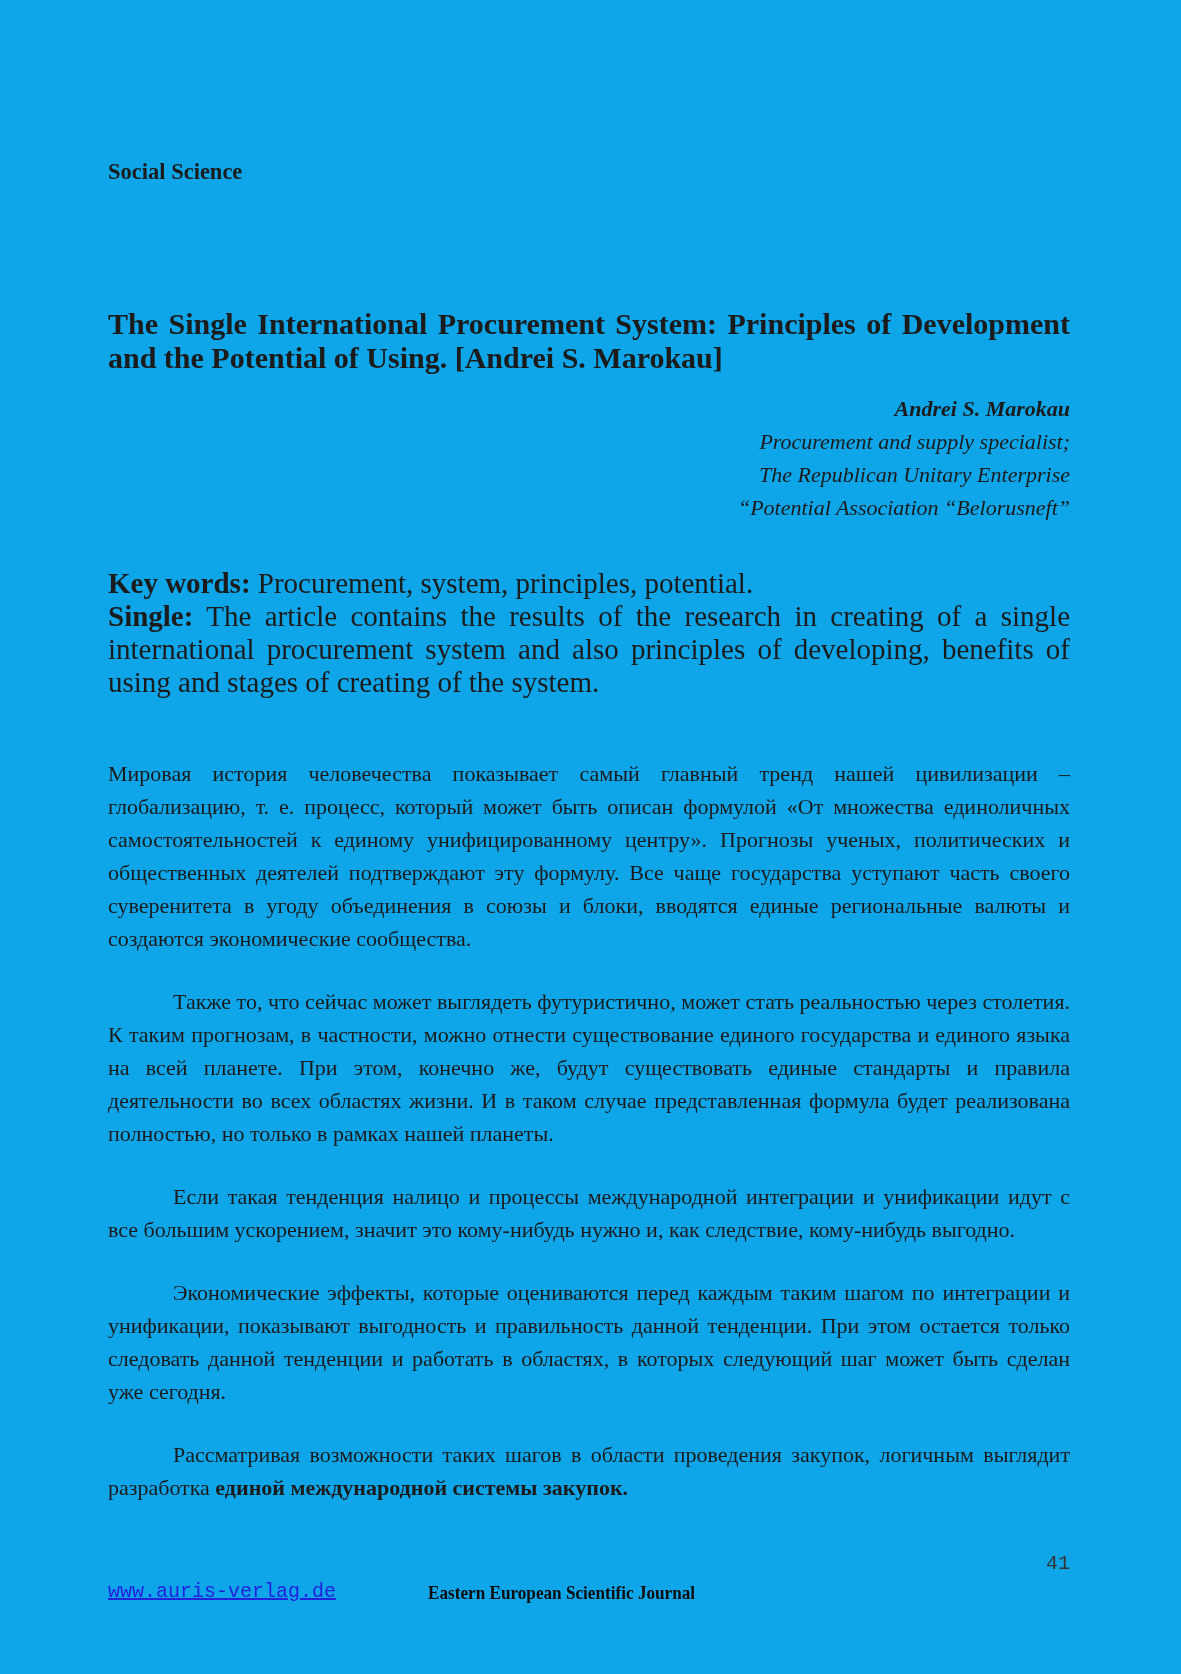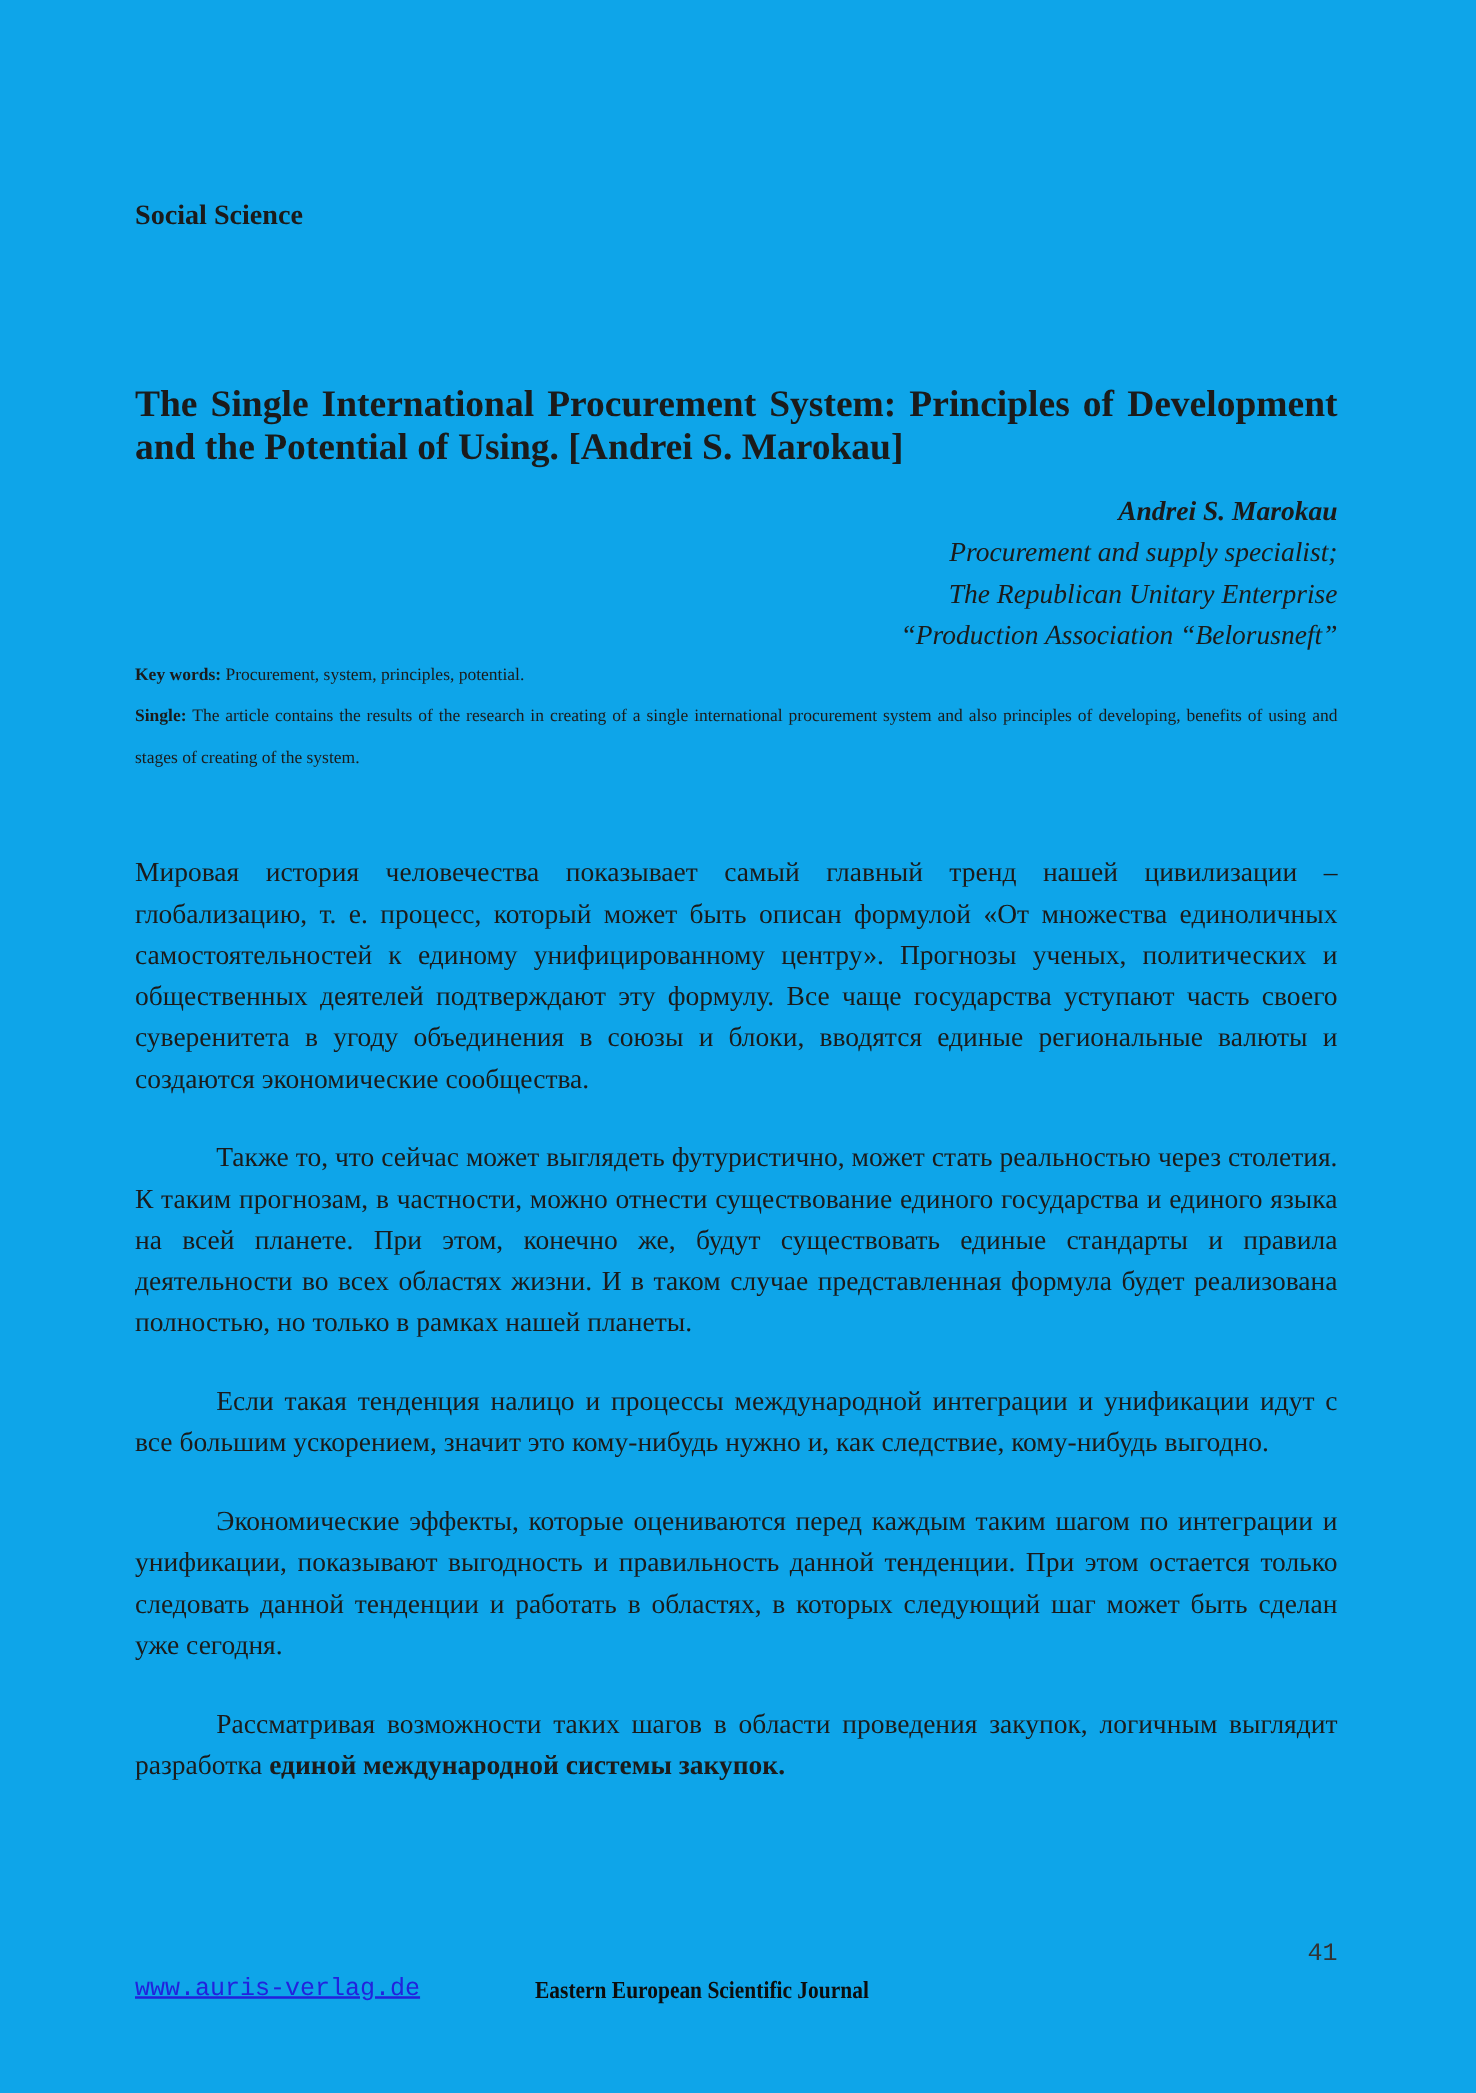--- a/index.html
+++ b/index.html
@@ -32,21 +32,22 @@
   }
   .author-block {
     margin-top: 17px;
     text-align: right;
     font-size: 22px;
     line-height: 33px;
     font-style: italic;
   }
   .author-name { font-weight: bold; }
   .meta {
-    font-size: 14px;
+    margin-top: 43px;
+    font-size: 29px;
     line-height: 33px;
   }
   .meta p { margin: 0; }
   .summary { text-align: justify; }
   .body-text {
     margin-top: 58px;
     font-size: 22px;
     line-height: 33px;
   }
   .para {
@@ -98,21 +99,21 @@
   <div class="content">
 
     <div class="section-label">Social Science</div>
 
     <h1 class="title">The Single International Procurement System: Principles of Development and the Potential of Using. [Andrei S. Marokau]</h1>
 
     <div class="author-block">
       <div class="author-name">Andrei S. Marokau</div>
       <div>Procurement and supply specialist;</div>
       <div>The Republican Unitary Enterprise</div>
-      <div>“Production Association “Belorusneft”</div>
+      <div>“Potential Association “Belorusneft”</div>
     </div>
 
     <div class="meta">
       <p class="keywords"><b>Key words:</b> <span>Procurement, system, principles, potential.</span></p>
       <p class="summary"><b>Single:</b> <span>The article contains the results of the research in creating of a single international procurement system and also principles of developing, benefits of using and stages of creating of the system.</span></p>
     </div>
 
     <div class="body-text">
       <p class="para no-indent">Мировая история человечества показывает самый главный тренд нашей цивилизации – глобализацию, т. е. процесс, который может быть описан формулой «От множества единоличных самостоятельностей к единому унифицированному центру». Прогнозы ученых, политических и общественных деятелей подтверждают эту формулу. Все чаще государства уступают часть своего суверенитета в угоду объединения в союзы и блоки, вводятся единые региональные валюты и создаются экономические сообщества.</p>
       <p class="para">Также то, что сейчас может выглядеть футуристично, может стать реальностью через столетия. К таким прогнозам, в частности, можно отнести существование единого государства и единого языка на всей планете. При этом, конечно же, будут существовать единые стандарты и правила деятельности во всех областях жизни. И в таком случае представленная формула будет реализована полностью, но только в рамках нашей планеты.</p>

